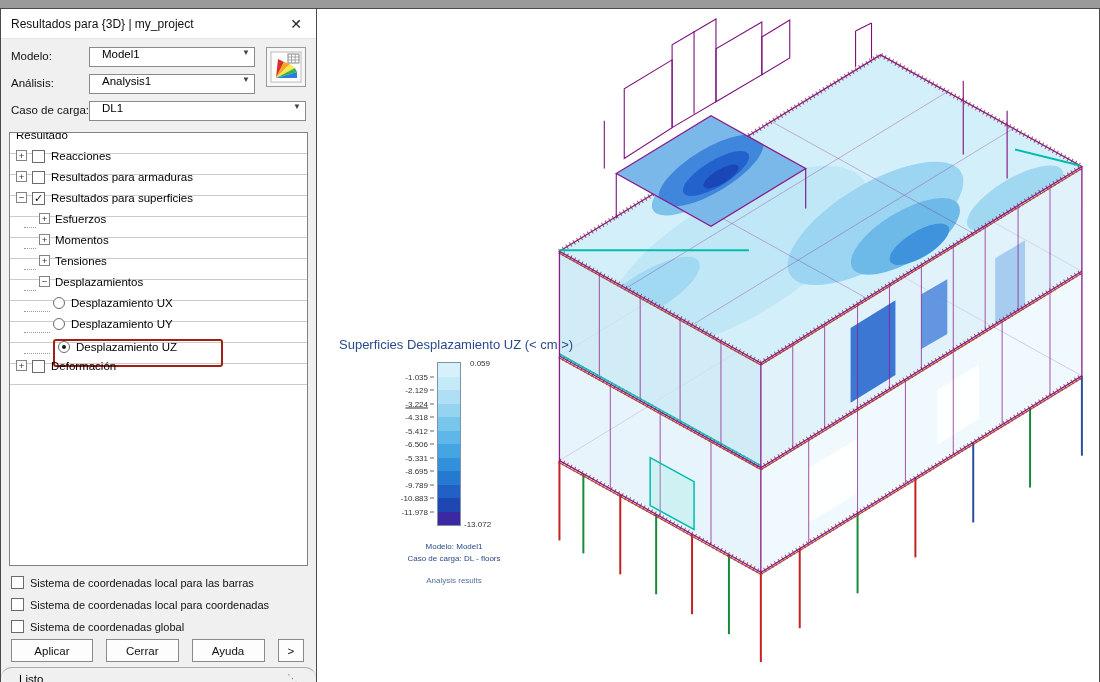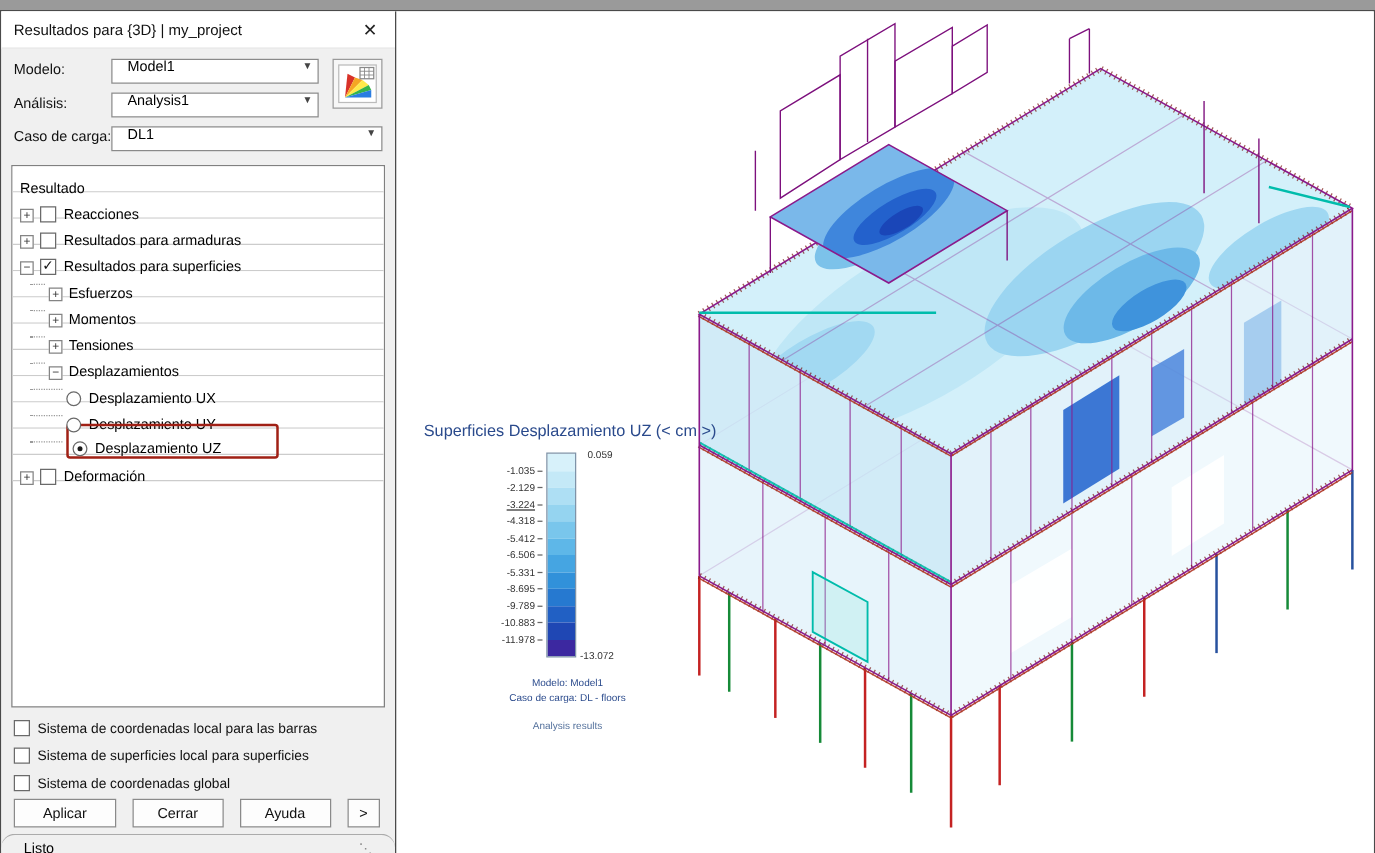--- a/index.html
+++ b/index.html
@@ -36,21 +36,21 @@
             text-align:center; margin-right:5px; color:#333; flex:none; background:#fff; }
   .cbx { width:13px; height:13px; border:1px solid #6a6a6a; margin-right:6px; font-size:11px;
          line-height:11px; text-align:center; flex:none; background:#fff; color:#111; }
   .radio { width:12px; height:12px; border:1px solid #6a6a6a; border-radius:50%;
            margin-right:6px; flex:none; background:#fff; position:relative; }
   .radio.on::after { content:""; position:absolute; left:3px; top:3px; width:4px; height:4px;
                      border-radius:50%; background:#1a1a1a; }
   .leader { border-bottom:1px dotted #9a9a9a; height:1px; flex:none; }
   .l1 { width:12px; margin:0 3px 0 8px; }
   .l2 { width:26px; margin:0 3px 0 8px; }
-  .tinner { display:flex; align-items:flex-end; height:28px; }
+  .tinner { display:flex; align-items:flex-start; height:28px; }
   .tinner.hl { border:2px solid #a02015; border-radius:3px; padding:0 4px 0 3px;
                width:170px; }
   .tlabel { white-space:nowrap; }
 
   .coords { padding:10px 10px 0 10px; }
   .crow { display:flex; align-items:center; margin-bottom:9px; font-size:11px; color:#111; }
 
   .btnrow { position:absolute; left:10px; right:12px; bottom:27px; display:flex; align-items:center; }
   .btnrow button { height:23px; border:1px solid #8a8a8a; background:#fdfdfd;
                    font-family:inherit; font-size:11.5px; margin-right:13px; color:#111; }
@@ -221,21 +221,21 @@
         </div>
       </div>
 
     <div class="coords" id="coord-checks">
         <div class="crow">
           <span class="cbx"></span>
           <span>Sistema de coordenadas local para las barras</span>
         </div>
         <div class="crow">
           <span class="cbx"></span>
-          <span>Sistema de superficies local para superficies</span>
+          <span>Sistema de coordenadas local para coordenadas</span>
         </div>
         <div class="crow">
           <span class="cbx"></span>
           <span>Sistema de coordenadas global</span>
         </div>
       </div>
 
     <div class="btnrow">
       <button class="b1">Aplicar</button>
       <button class="b2">Cerrar</button>

